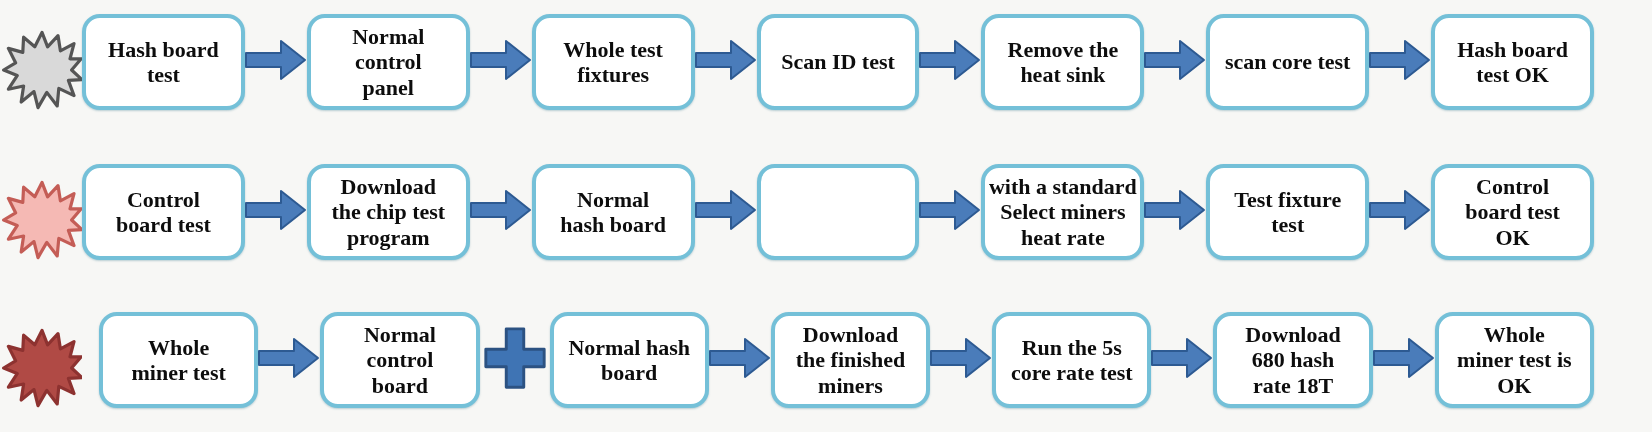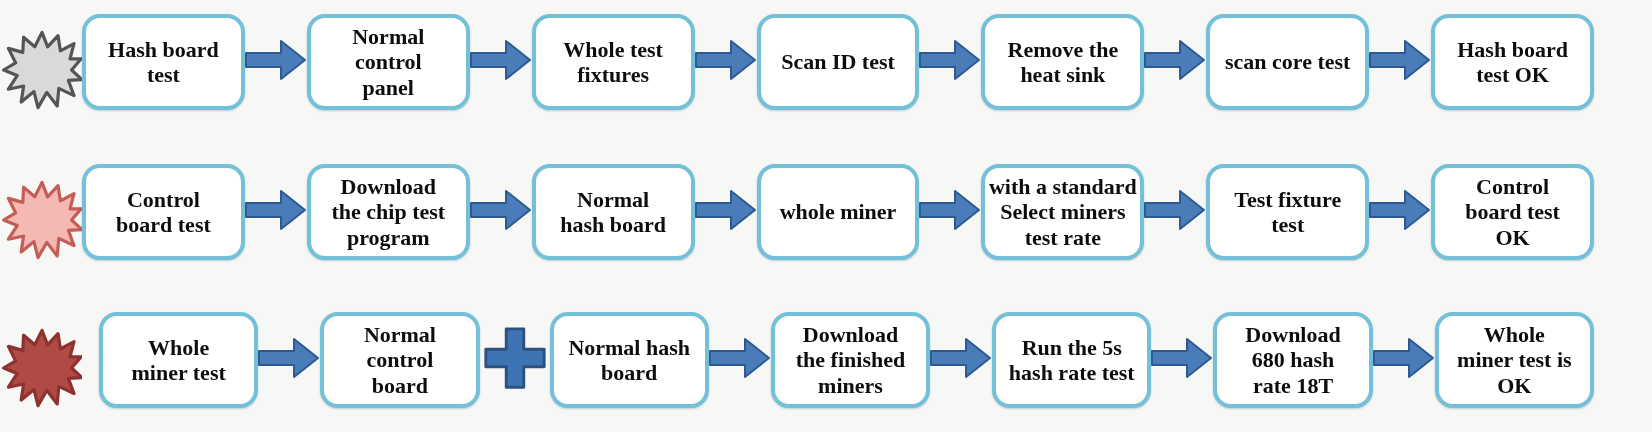--- a/index.html
+++ b/index.html
@@ -128,29 +128,28 @@
             <path d="M1,16 L36,16 L36,4 L60,23 L36,42 L36,30 L1,30 Z" fill="#4a7cba" stroke="#2d5a92" stroke-width="2" stroke-linejoin="round"></path>
           </svg></div>
         <div class="box">
           <span>Normal</span>
           <span>hash board</span>
         </div>
         <div class="connector"><svg viewBox="0 0 62 46" width="62" height="46">
             <path d="M1,16 L36,16 L36,4 L60,23 L36,42 L36,30 L1,30 Z" fill="#4a7cba" stroke="#2d5a92" stroke-width="2" stroke-linejoin="round"></path>
           </svg></div>
         <div class="box">
-          <span>whole miner</span>
         </div>
         <div class="connector"><svg viewBox="0 0 62 46" width="62" height="46">
             <path d="M1,16 L36,16 L36,4 L60,23 L36,42 L36,30 L1,30 Z" fill="#4a7cba" stroke="#2d5a92" stroke-width="2" stroke-linejoin="round"></path>
           </svg></div>
         <div class="box">
           <span>with a standard</span>
           <span>Select miners</span>
-          <span>test rate</span>
+          <span>heat rate</span>
         </div>
         <div class="connector"><svg viewBox="0 0 62 46" width="62" height="46">
             <path d="M1,16 L36,16 L36,4 L60,23 L36,42 L36,30 L1,30 Z" fill="#4a7cba" stroke="#2d5a92" stroke-width="2" stroke-linejoin="round"></path>
           </svg></div>
         <div class="box">
           <span>Test fixture</span>
           <span>test</span>
         </div>
         <div class="connector"><svg viewBox="0 0 62 46" width="62" height="46">
             <path d="M1,16 L36,16 L36,4 L60,23 L36,42 L36,30 L1,30 Z" fill="#4a7cba" stroke="#2d5a92" stroke-width="2" stroke-linejoin="round"></path>
@@ -192,21 +191,21 @@
         <div class="box">
           <span>Download</span>
           <span>the finished</span>
           <span>miners</span>
         </div>
         <div class="connector"><svg viewBox="0 0 62 46" width="62" height="46">
             <path d="M1,16 L36,16 L36,4 L60,23 L36,42 L36,30 L1,30 Z" fill="#4a7cba" stroke="#2d5a92" stroke-width="2" stroke-linejoin="round"></path>
           </svg></div>
         <div class="box">
           <span>Run the 5s</span>
-          <span>hash rate test</span>
+          <span>core rate test</span>
         </div>
         <div class="connector"><svg viewBox="0 0 62 46" width="62" height="46">
             <path d="M1,16 L36,16 L36,4 L60,23 L36,42 L36,30 L1,30 Z" fill="#4a7cba" stroke="#2d5a92" stroke-width="2" stroke-linejoin="round"></path>
           </svg></div>
         <div class="box">
           <span>Download</span>
           <span>680 hash</span>
           <span>rate 18T</span>
         </div>
         <div class="connector"><svg viewBox="0 0 62 46" width="62" height="46">

